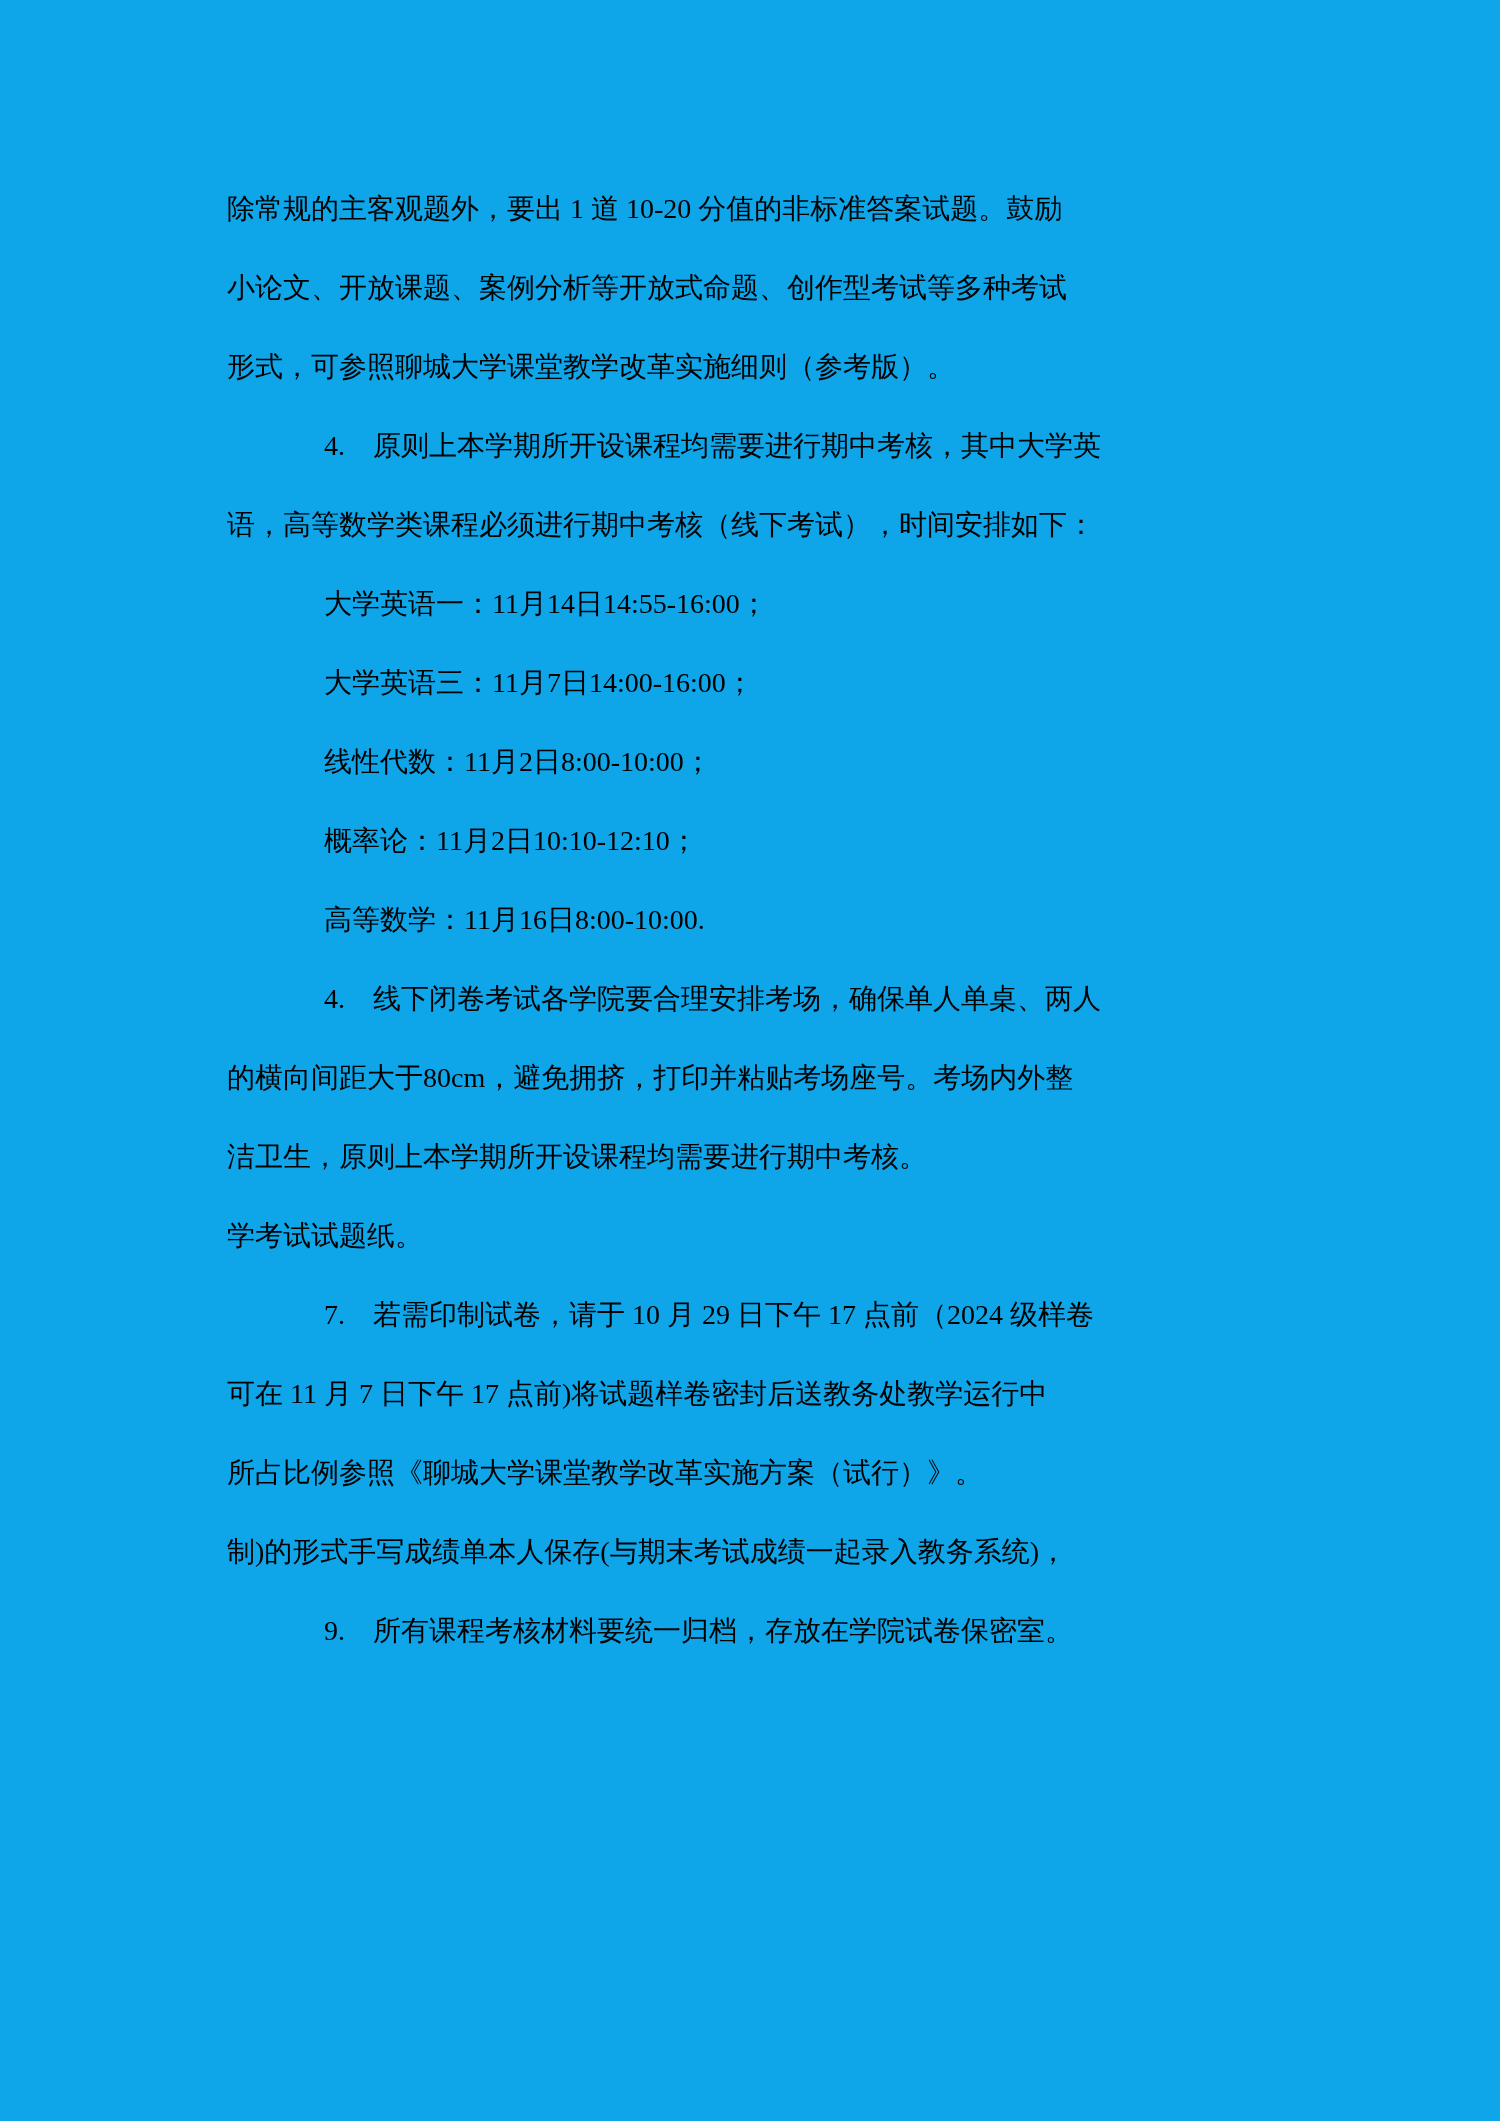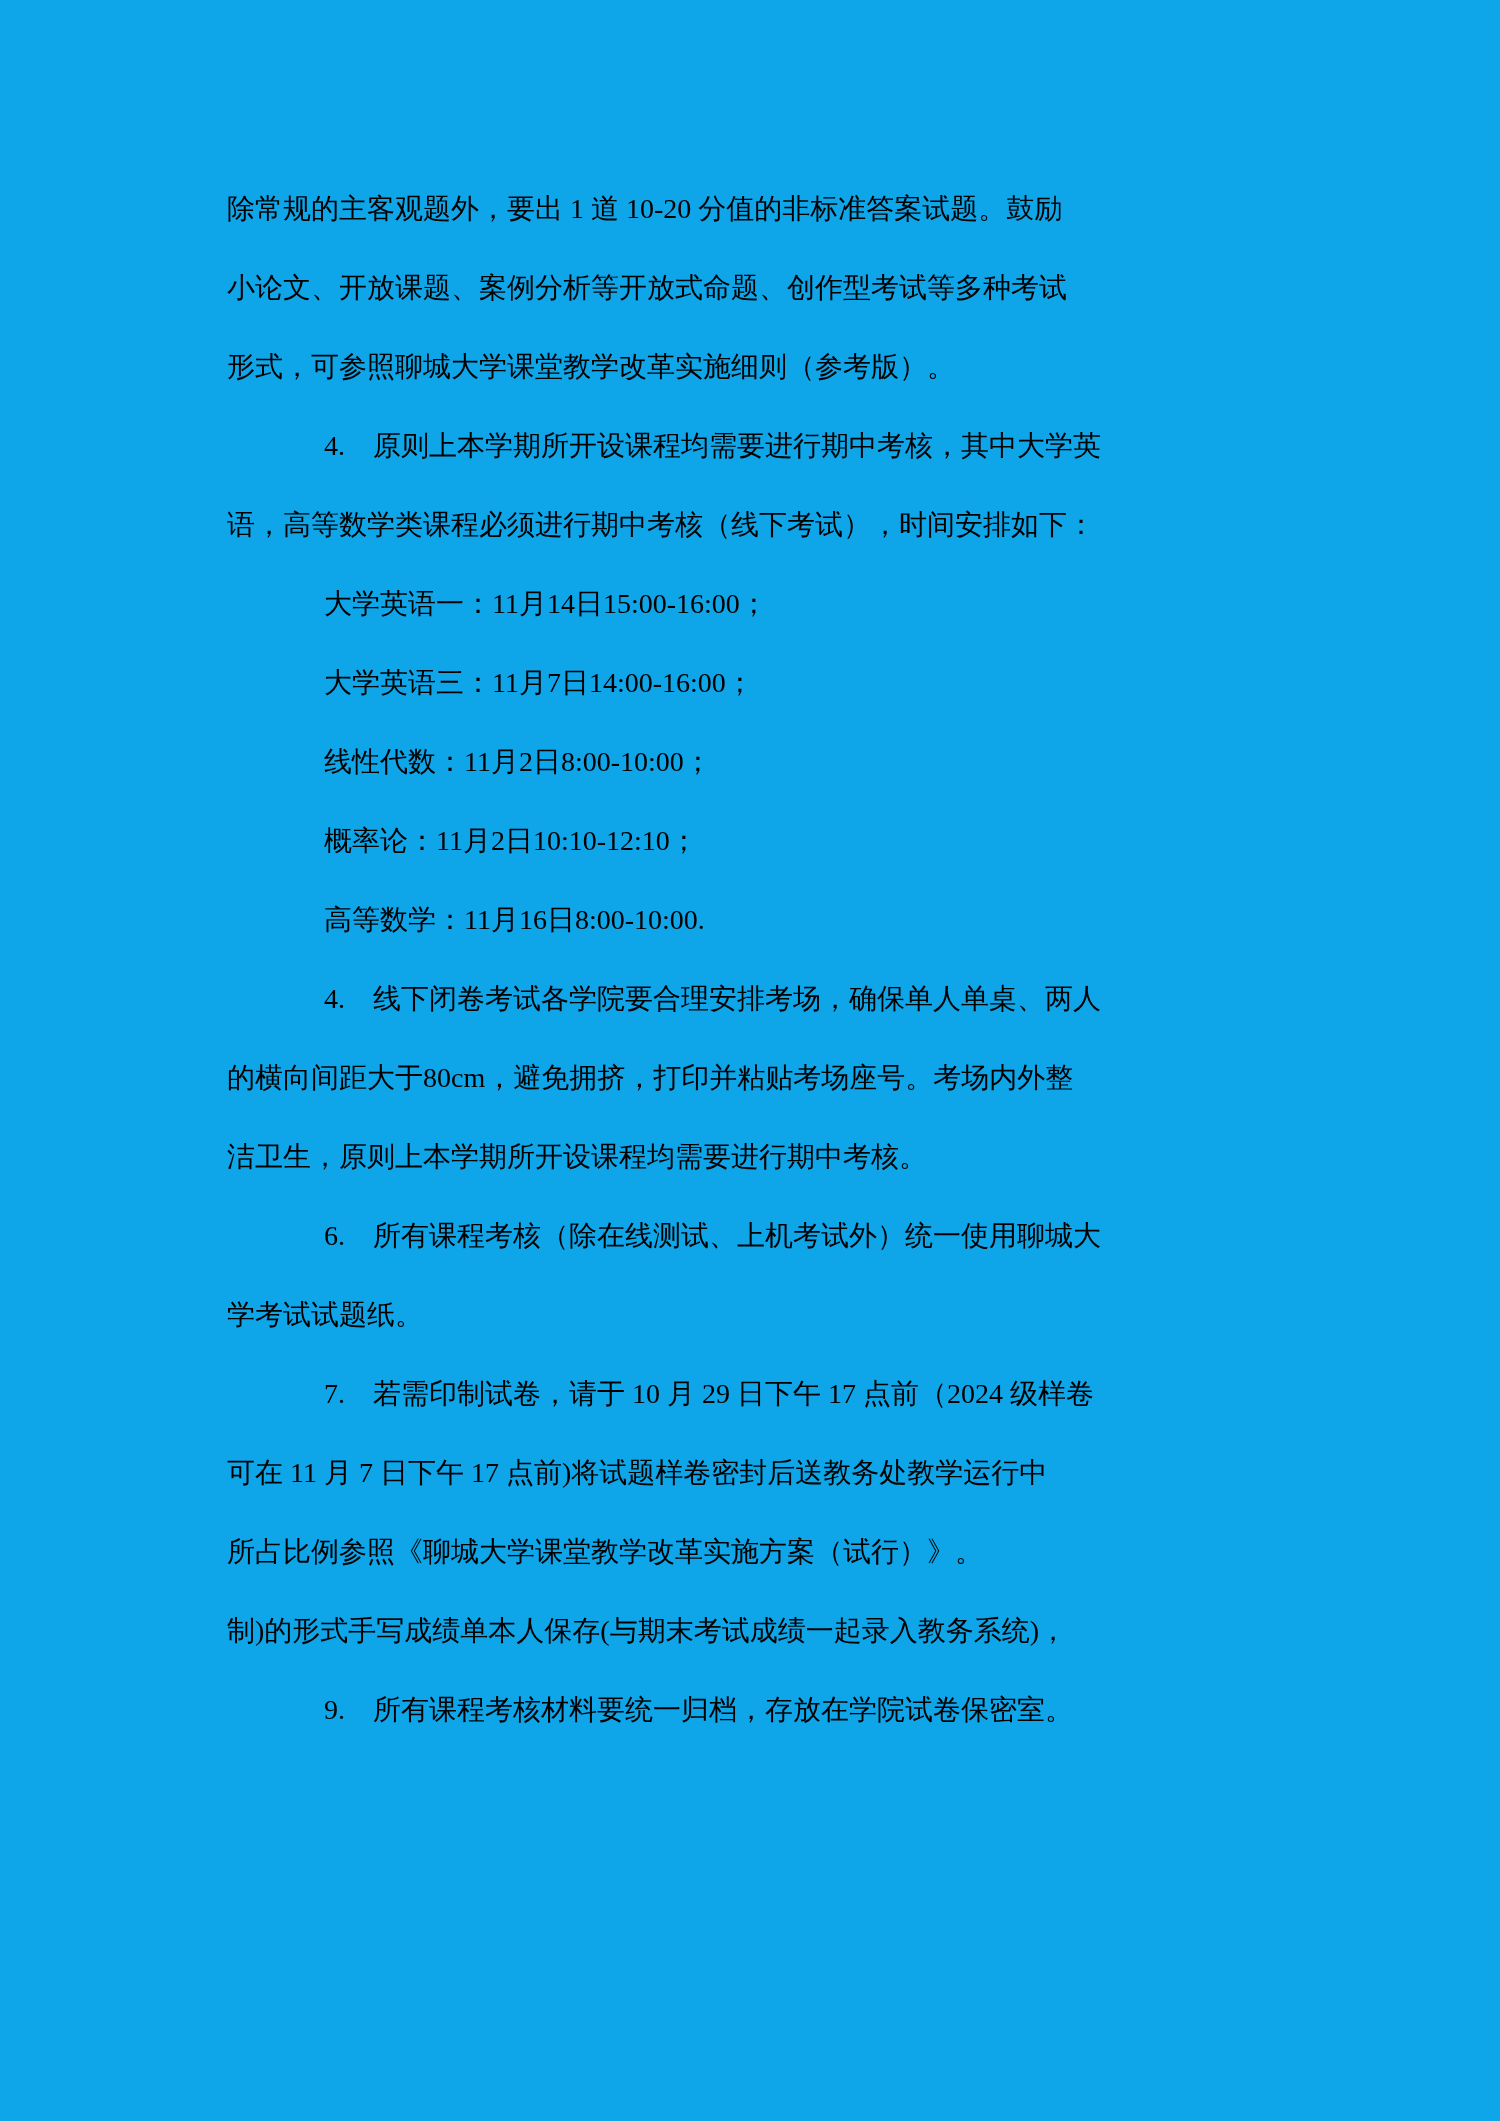--- a/index.html
+++ b/index.html
@@ -36,28 +36,27 @@
 </style>
 </head>
 <body>
 
 <div class="doc-page">
   <div class="line"><span>除常规的主客观题外，要出 1 道 10-20 分值的非标准答案试题。鼓励</span></div>
   <div class="line"><span>小论文、开放课题、案例分析等开放式命题、创作型考试等多种考试</span></div>
   <div class="line"><span>形式，可参照聊城大学课堂教学改革实施细则（参考版）。</span></div>
   <div class="line ind"><span>4.　原则上本学期所开设课程均需要进行期中考核，其中大学英</span></div>
   <div class="line"><span>语，高等数学类课程必须进行期中考核（线下考试），时间安排如下：</span></div>
-  <div class="line ind"><span>大学英语一：</span><span class="b">11月14日</span><span>15:00-16:00；</span></div>
+  <div class="line ind"><span>大学英语一：</span><span class="b">11月14日</span><span>14:55-16:00；</span></div>
   <div class="line ind"><span>大学英语三：11月7日14:00-16:00；</span></div>
   <div class="line ind"><span>线性代数：11月2日8:00-10:00；</span></div>
   <div class="line ind"><span>概率论：11月2日10:10-12:10；</span></div>
   <div class="line ind"><span>高等数学：</span><span class="b">11月16日</span><span>8:00-10:00.</span></div>
   <div class="line ind"><span>4.　线下闭卷考试各学院要合理安排考场，确保单人单桌、两人</span></div>
   <div class="line"><span>的横向间距大于80cm，避免拥挤，打印并粘贴考场座号。考场内外整</span></div>
   <div class="line"><span>洁卫生，原则上本学期所开设课程均需要进行期中考核。</span></div>
-  <div class="line ind"><span>6.　所有课程考核（除在线测试、上机考试外）统一使用聊城大</span></div>
   <div class="line"><span>学考试试题纸。</span></div>
   <div class="line ind"><span>7.　若需印制试卷，请于 10 月 29 日下午 17 点前（2024 级样卷</span></div>
   <div class="line"><span>可在 11 月 7 日下午 17 点前)将试题样卷密封后送教务处教学运行中</span></div>
   <div class="line"><span>所占比例参照《聊城大学课堂教学改革实施方案（试行）》。</span></div>
   <div class="line"><span>制)的形式手写成绩单本人保存(与期末考试成绩一起录入教务系统)，</span></div>
   <div class="line ind"><span>9.　所有课程考核材料要统一归档，存放在学院试卷保密室。</span></div>
 </div>
 
 </body></html>

